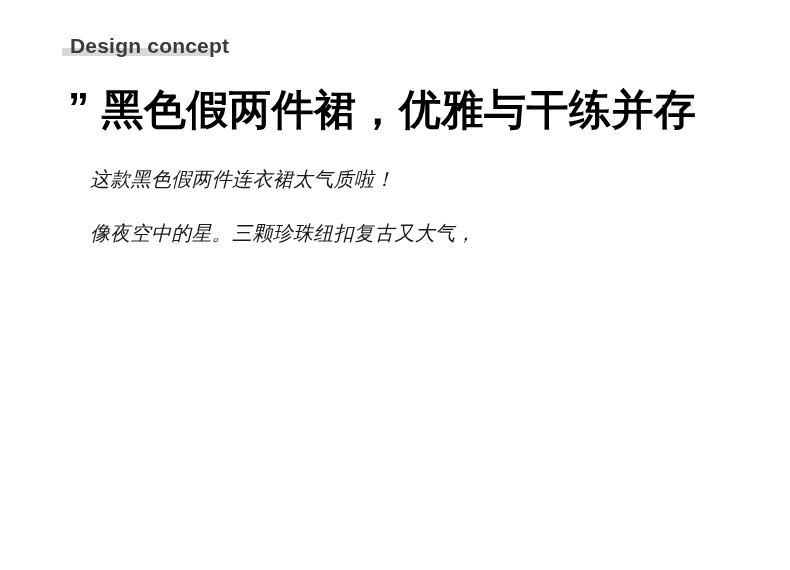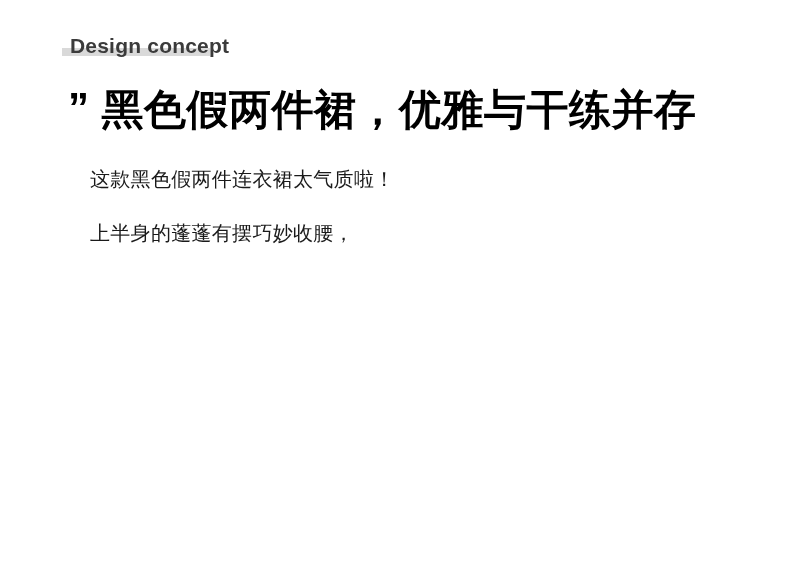--- a/index.html
+++ b/index.html
@@ -69,20 +69,21 @@
     top: 153px;
     width: 650px;
   }
   .body-text p {
     margin: 0;
     font-size: 20px;
     line-height: 53.6px;
     color: var(--body, #1a1a1a);
     white-space: nowrap;
     letter-spacing: 0.3px;
+    font-style: italic;
   }
 
   
   .bottom-tick {
     position: absolute;
     left: 96px;
     top: 552px;
     width: 2px;
     height: 16px;
     background: var(--tick, #d4d4d4);
@@ -98,18 +99,18 @@
     <span class="label-bar"></span>
     <span class="label-text">Design concept</span>
   </div>
 
   <h1 class="heading">
     <span class="quote">”</span><span class="heading-text">黑色假两件裙，优雅与干练并存</span>
   </h1>
 
   <div class="body-text">
     <p>这款黑色假两件连衣裙太气质啦！</p>
-    <p>上半身的蓬蓬有摆巧妙收腰，</p>
+    <p>像夜空中的星。三颗珍珠纽扣复古又大气，</p>
   </div>
 
   <div class="bottom-tick"></div>
 
 </div>
 
 </body></html>

